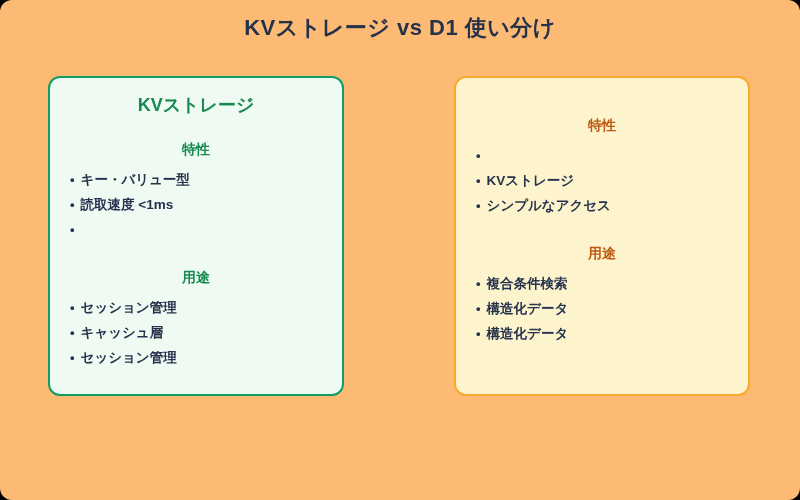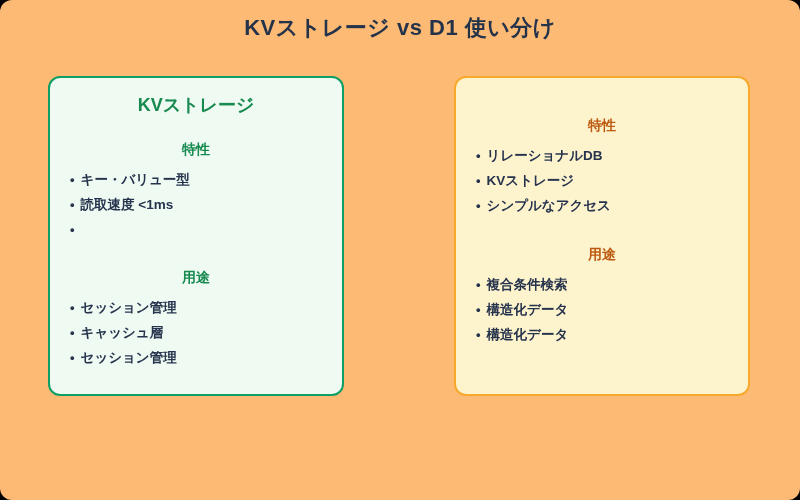--- a/index.html
+++ b/index.html
@@ -137,21 +137,20 @@
       </div>
     </div>
 
     <div class="card card-d1">
 
       <div class="section">
         <div class="section-label">特性</div>
         <ul class="items">
           <li>
             <span class="bullet">•</span>
-            <span>リレーショナルDB</span>
           </li>
           <li>
             <span class="bullet">•</span>
             <span>KVストレージ</span>
           </li>
           <li>
             <span class="bullet">•</span>
             <span>シンプルなアクセス</span>
           </li>
         </ul>

